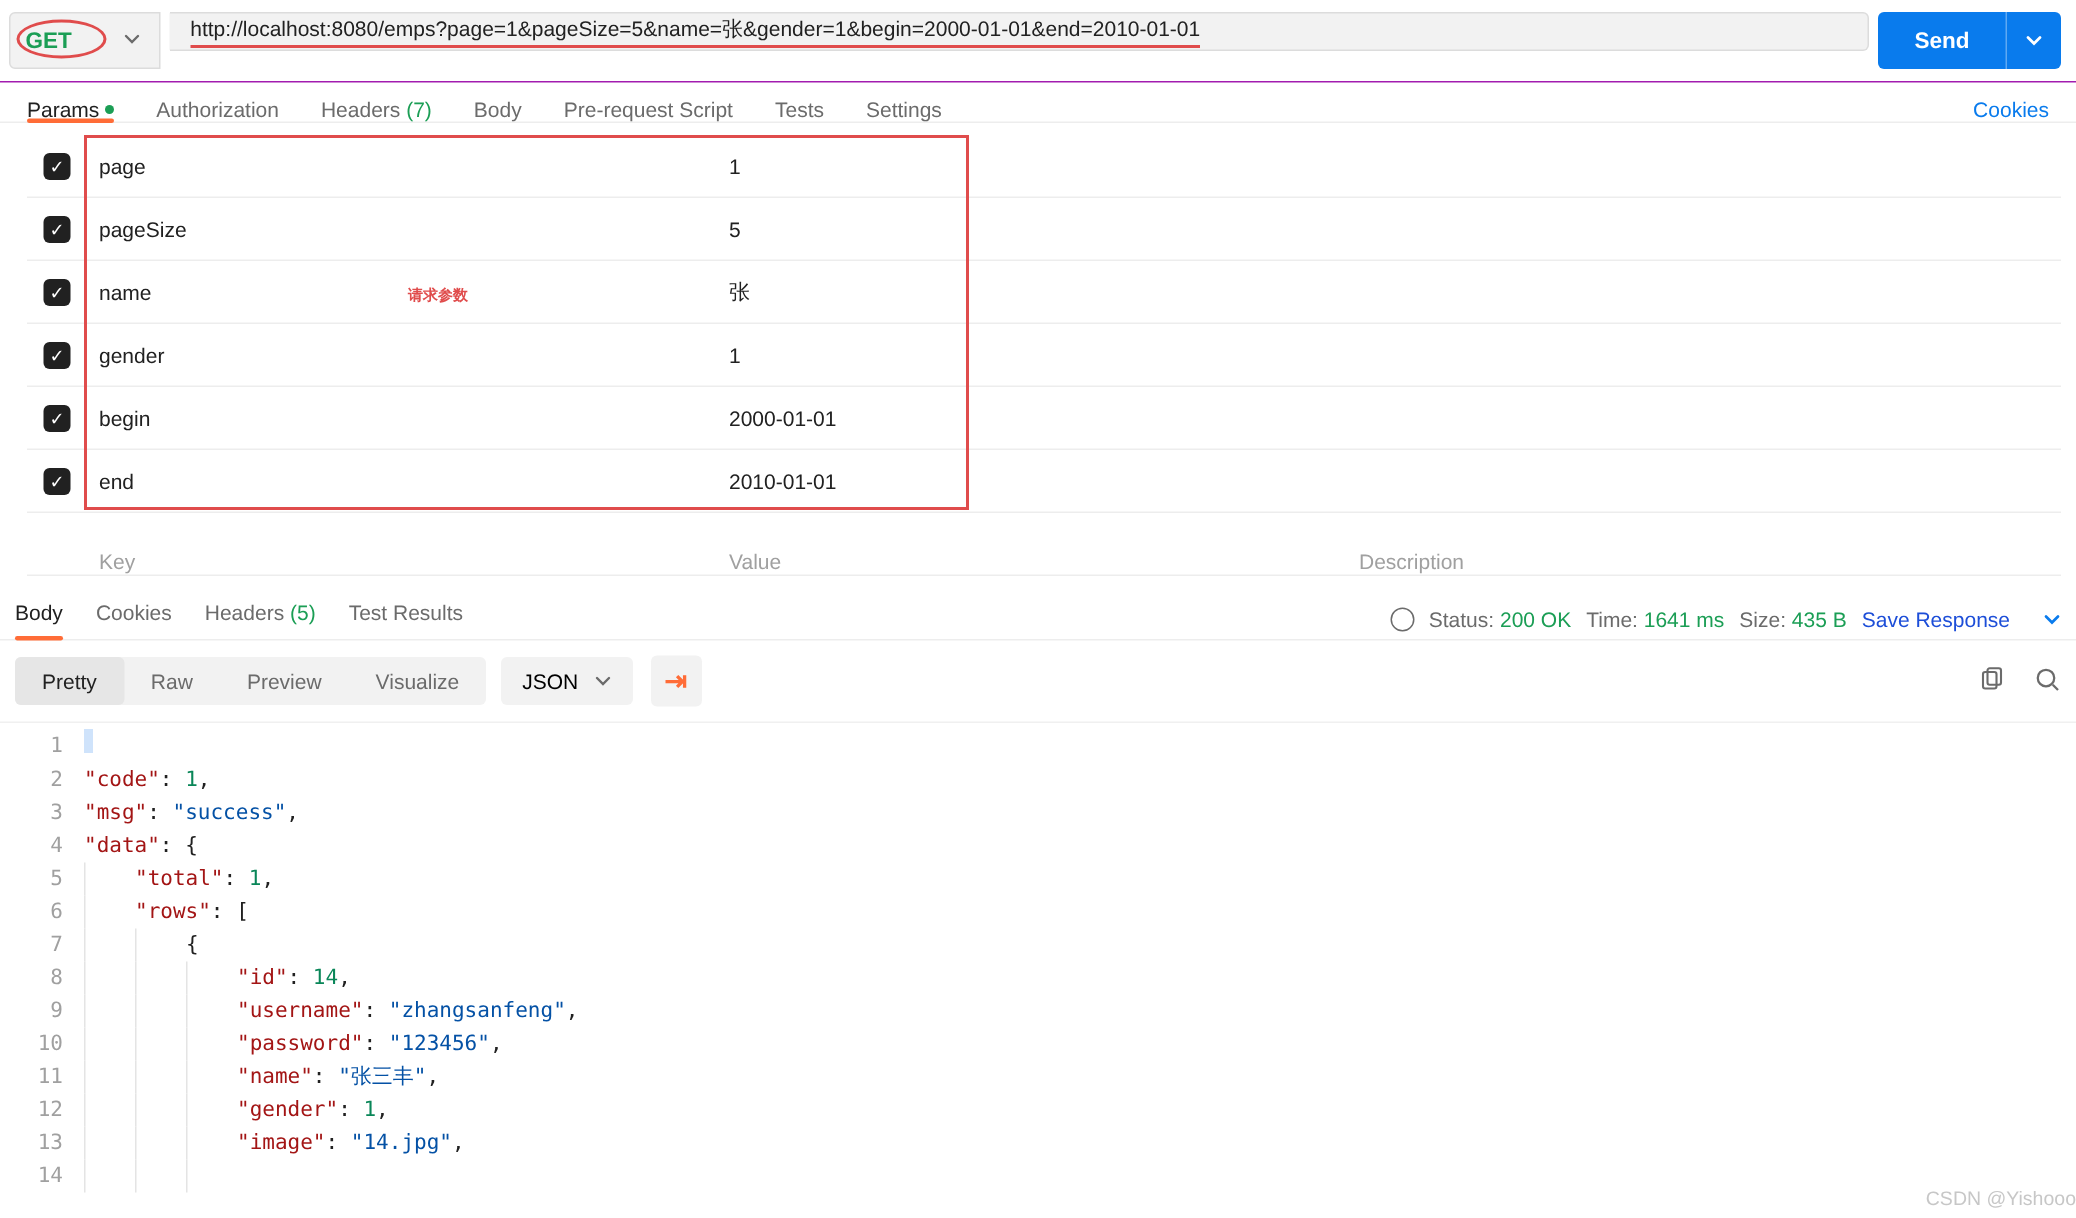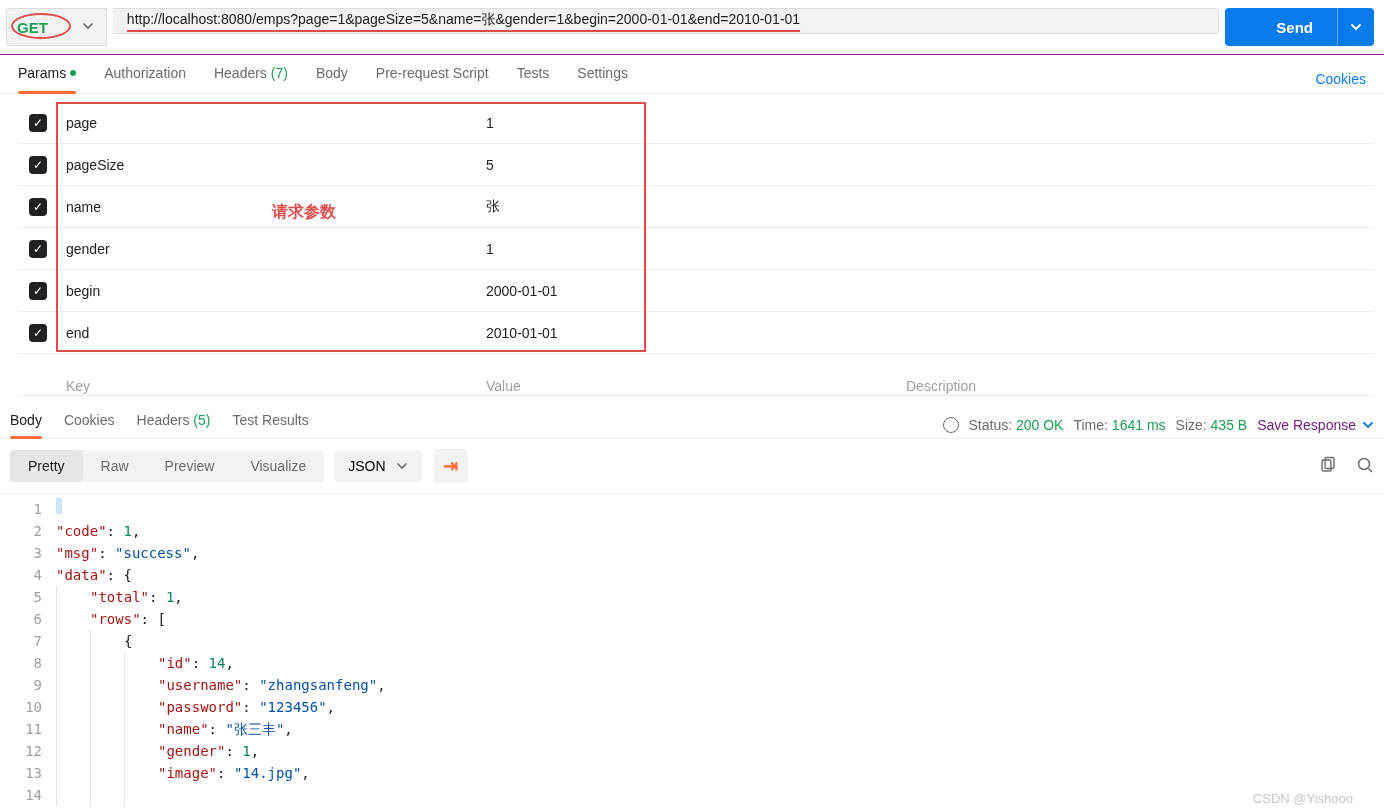--- a/index.html
+++ b/index.html
@@ -4,65 +4,65 @@
 <style>
 * { box-sizing: border-box; margin: 0; padding: 0; }
 body { font-family: -apple-system, BlinkMacSystemFont, "Segoe UI", Arial, sans-serif; font-size: 14px; color: #212121; background: #fff; width: 1384px; }
 .top-bar { display: flex; padding: 8px 10px 8px 6px; gap: 6px; border-bottom: 1px solid #a21caf; }
 .method-wrap { display: flex; align-items: center; background: #f2f2f2; border: 1px solid #dcdcdc; border-radius: 4px 0 0 4px; height: 38px; padding: 0 12px 0 10px; }
 .method-text { color: #1b9e55; font-weight: 600; font-size: 15px; }
 .method-circle { position: absolute; left: 11px; top: 13px; width: 60px; height: 26px; border: 2px solid #e04c4c; border-radius: 50%; pointer-events: none; }
 .method-chevron { margin-left: 34px; color: #6b6b6b; }
 .url-box { flex: 1; display: flex; align-items: center; background: #f2f2f2; border: 1px solid #dcdcdc; border-left: none; border-radius: 0 4px 4px 0; height: 26px; padding: 0 14px; }
 .url-text { color: #212121; font-size: 14px; border-bottom: 2px solid #e04c4c; padding-bottom: 1px; }
-.send-btn { background: #097bed; color: #fff; border-radius: 4px; height: 38px; display: flex; align-items: center; font-weight: 600; font-size: 15px; padding-left: 27px; }
+.send-btn { background: #097bed; color: #fff; border-radius: 4px; height: 38px; display: flex; align-items: center; font-weight: 600; font-size: 15px; }
 .send-main { padding: 0 24px; }
 .send-split { border-left: 1px solid rgba(255,255,255,.35); padding: 0 12px; display:flex; align-items:center; height: 38px; }
 .tab-row { display: flex; align-items: center; padding: 10px 18px 0 18px; border-bottom: 1px solid #ededed; position: relative; }
-.tab-item { color: #6b6b6b; font-size: 14px; margin-right: 28px; padding-bottom: 12px; position: relative; }
+.tab-item { color: #6b6b6b; font-size: 14px; margin-right: 28px; position: relative; }
 .tab-item.active { color: #212121; font-weight: 500; }
 .tab-item.active::after { content:""; position:absolute; left:0; right:0; bottom:-1px; height:3px; background:#ff6c37; border-radius:2px; }
 .dot { display:inline-block; width:6px; height:6px; background:#1b9e55; border-radius:50%; margin-left:4px; vertical-align: 2px; }
 .paren-count { color: #1b9e55; }
 .cookies-link { margin-left: auto; color: #097bed; font-weight: 500; }
 .params-table { margin: 8px 10px 0 18px; position: relative; }
 .red-box { position: absolute; left: 38px; top: 0; width: 590px; height: 250px; border: 2px solid #e04c4c; pointer-events: none; z-index: 5; }
-.annotation { position: absolute; left: 254px; top: 100px; color: #e04c4c; font-weight: 700; font-size: 16px; z-index: 6; }
+.annotation { position: absolute; left: 254px; top: 100px; color: #e04c4c; font-weight: 700; font-size: 10px; z-index: 6; }
 .p-row { display: flex; align-items: center; border-bottom: 1px solid #ededed; height: 42px; }
 .p-check { width: 40px; display:flex; justify-content:center; }
 .chk { width: 18px; height: 18px; background: #212121; border-radius: 4px; display:flex; align-items:center; justify-content:center; color:#fff; font-size:12px; }
 .p-key { width: 420px; padding-left: 8px; color: #212121; }
 .p-value { width: 420px; padding-left: 8px; color: #212121; }
 .p-desc { flex:1; padding-left: 8px; color: #6b6b6b; }
 .ph { color: #a0a0a0; margin-top: 22px; }
 .resp-tabs { display: flex; align-items: center; padding: 16px 10px 0 10px; border-bottom: 1px solid #ededed; }
 .resp-tab { color: #6b6b6b; font-size: 14px; margin-right: 22px; padding-bottom: 10px; position: relative; }
 .resp-tab.active { color: #212121; font-weight: 500; }
 .resp-tab.active::after { content:""; position:absolute; left:0; right:0; bottom:-1px; height:3px; background:#ff6c37; border-radius:2px; }
 .resp-meta { margin-left: auto; display:flex; align-items:center; gap:10px; color:#6b6b6b; font-size: 14px; }
 .globe { width:16px; height:16px; border:1.5px solid #6b6b6b; border-radius:50%; position:relative; }
 .green { color:#1b9e55; }
-.save-resp { color:#701a75; font-weight:500; display:flex; align-items:center; gap:6px; }
+.save-resp { color:#1d4ed8; font-weight:500; display:flex; align-items:center; gap:22px; }
 .viewer-bar { display: flex; align-items: center; padding: 10px 10px; gap: 0; border-bottom: 1px solid #f0f0f0; }
 .seg { display: flex; background:#f2f2f2; border-radius:4px; }
 .seg-item { padding: 8px 18px; color:#6b6b6b; font-size:14px;text-align:center; }
 .seg-item.active { background:#e6e6e6; color:#212121; font-weight:500; border-radius:4px; }
 .fmt-drop { margin-left: 10px; background:#f2f2f2; border-radius:4px; padding: 8px 14px; display:flex; align-items:center; gap:10px; color:#000000; font-weight:500; }
 .wrap-icon { margin-left: 12px; width:34px; height:34px; display:flex; align-items:center; justify-content:center; background:#f2f2f2; border-radius:4px; color:#ff6c37; font-size:18px; font-weight:bold; }
 .tool-right { margin-left:auto; display:flex; gap:20px; color:#6b6b6b; }
 .code-area { display:flex; font-family: Consolas, monospace; font-size: 14px; line-height: 22px; padding: 4px 0; }
 .line { display:flex; }
 .ln { width:56px; text-align:right; padding-right:14px; color:#a0a0a0; }
 .key { color: #a31515; }
 .str { color: #0451a5; }
 .num { color: #098658; }
 .pun { color: #212121; }
 .indent { display:inline-block; width: 34px; border-left: 1px solid #e4e4e4; height: 22px; vertical-align: top; }
 .curfirst { background:#cfe3fb; display:inline-block; width:6px; height:16px; }
-.watermark { position: fixed; right: 31px; bottom: 6px; color:#c7c7c7; font-size: 13px; }
+.watermark { position: fixed; right: 0; bottom: 6px; color:#c7c7c7; font-size: 13px; }
 svg.chevron { width:12px; height:12px; }
 </style>
 </head>
 <body>
 
 <div style="position:relative;">
 <div class="top-bar">
   <div class="method-wrap">
     <span class="method-text">GET</span>
     <span class="method-chevron"><svg class="chevron" viewBox="0 0 12 12">

